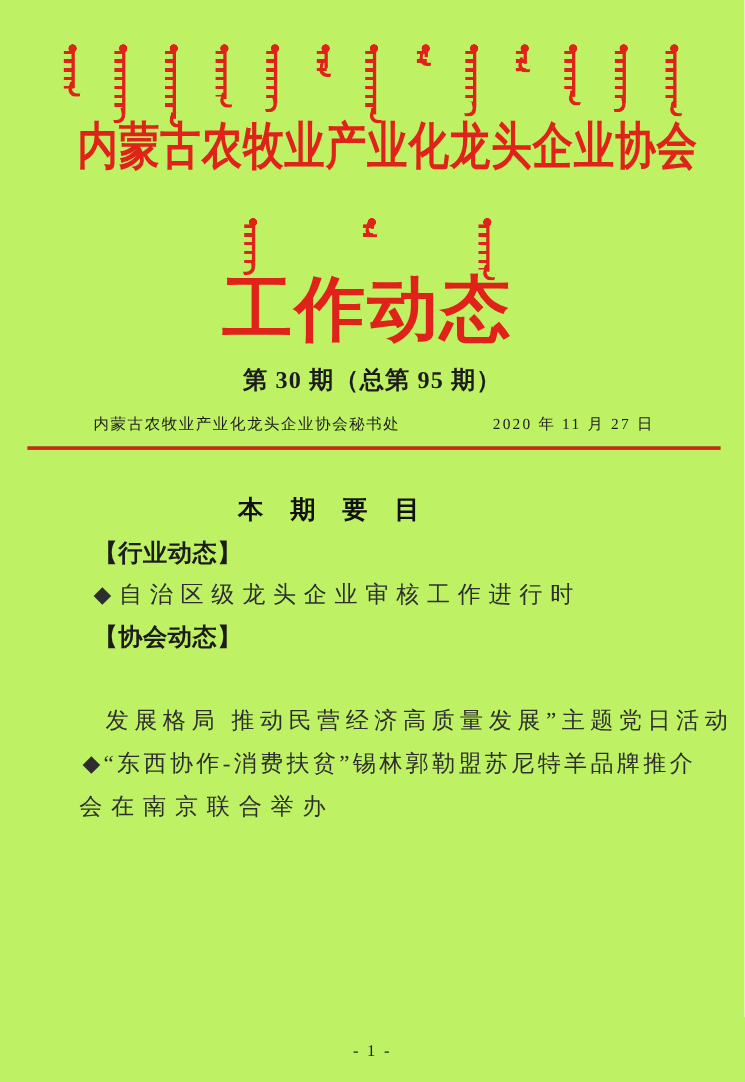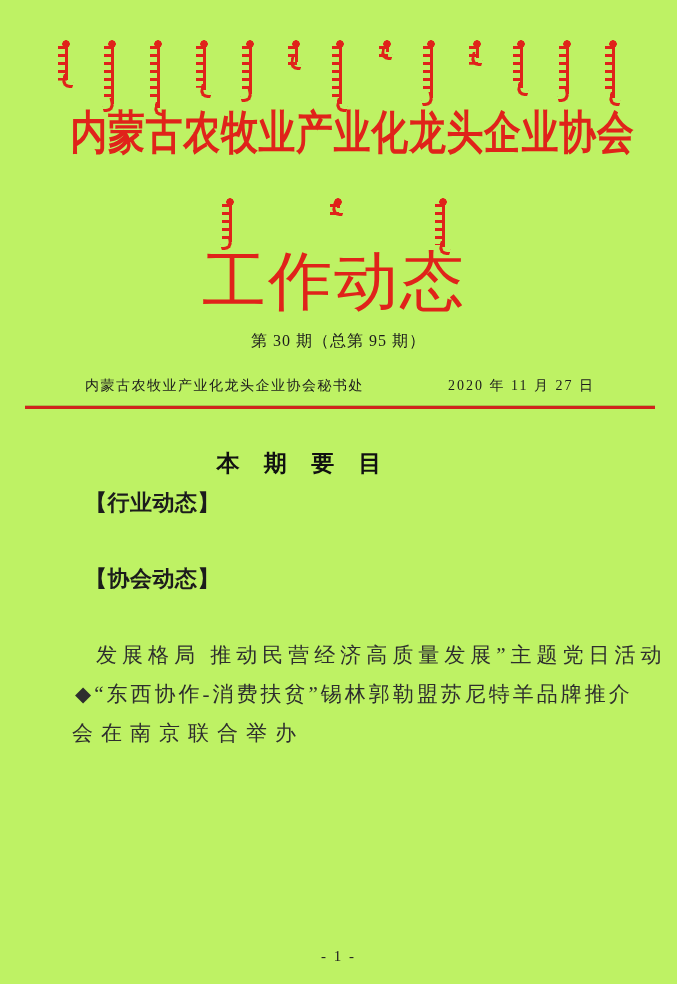--- a/index.html
+++ b/index.html
@@ -43,25 +43,25 @@
   .mg-sub{left:222px;top:198px;width:228px;height:60px;}
 
   
   .assoc-title{
     position:absolute;top:102px;left:0;width:677px;text-align:center;
     color:var(--red);font-weight:bold;font-size:46px;white-space:nowrap;
   }
   .assoc-title .squeeze{display:inline-block;transform:scaleX(0.80);transform-origin:center;letter-spacing:1px;}
   .bulletin-title{
     position:absolute;top:238px;left:0;width:668px;text-align:center;
-    color:var(--red);font-weight:normal;font-size:64px;letter-spacing:2px;white-space:nowrap;
+    color:var(--red);font-weight:bold;font-size:64px;letter-spacing:2px;white-space:nowrap;
   }
   .issue-line{
     position:absolute;top:331px;left:0;width:677px;text-align:center;
-    color:var(--ink-bold);font-weight:normal;font-size:16px;letter-spacing:1px;
+    color:var(--ink-bold);font-weight:bold;font-size:22px;letter-spacing:1px;
   }
   .pub-row{
     position:absolute;top:377px;left:85px;width:510px;
     display:flex;justify-content:space-between;align-items:baseline;
     font-size:14px;color:var(--ink-bold);gap:47px;
   }
   .pub-row .pub-name{letter-spacing:1.5px;}
   .pub-row .pub-date{letter-spacing:2px;}
   .red-rule{
     position:absolute;top:406px;left:25px;width:630px;height:3px;
@@ -132,20 +132,21 @@
   <div class="pub-row">
     <span class="pub-name">内蒙古农牧业产业化龙头企业协会秘书处</span>
     <span class="pub-date">2020 年 11 月 27 日</span>
   </div>
 
   <div class="red-rule"></div>
 
   <div class="toc-title">本 期 要 目</div>
 
   <div class="toc-line toc-section l1">【行业动态】</div>
+  <div class="toc-line l2">◆自治区级龙头企业审核工作进行时</div>
   <div class="toc-line toc-section l3">【协会动态】</div>
   <div class="toc-line l5">发展格局 推动民营经济高质量发展”主题党日活动</div>
   <div class="toc-line l6">◆“东西协作-消费扶贫”锡林郭勒盟苏尼特羊品牌推介</div>
   <div class="toc-line l7">会在南京联合举办</div>
 
   <div class="page-number">- 1 -</div>
 
 </div>
 
 </body></html>

